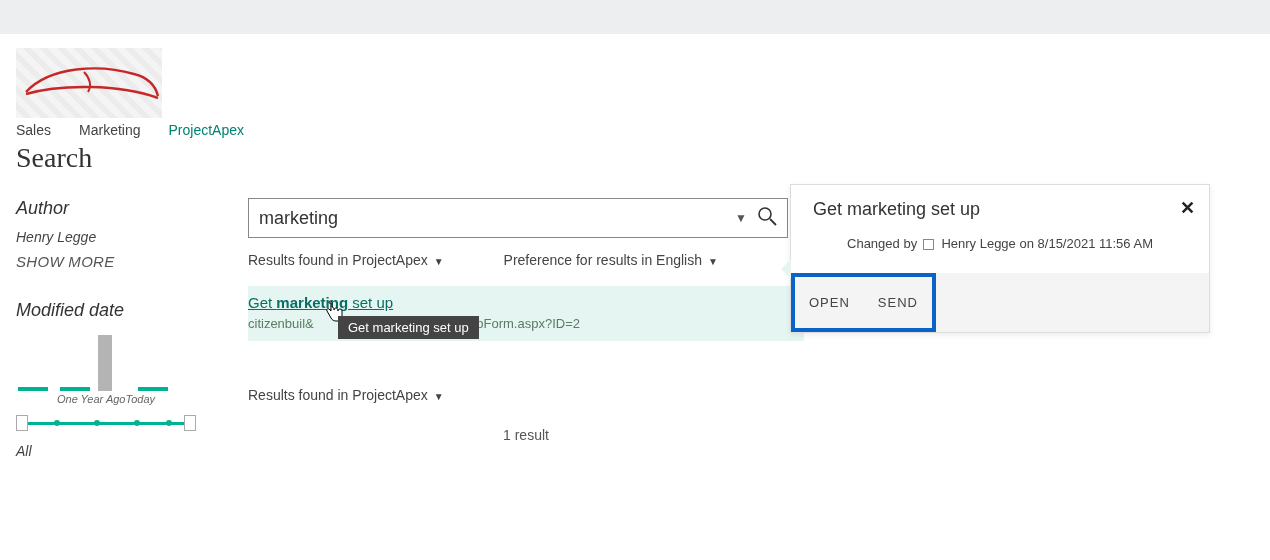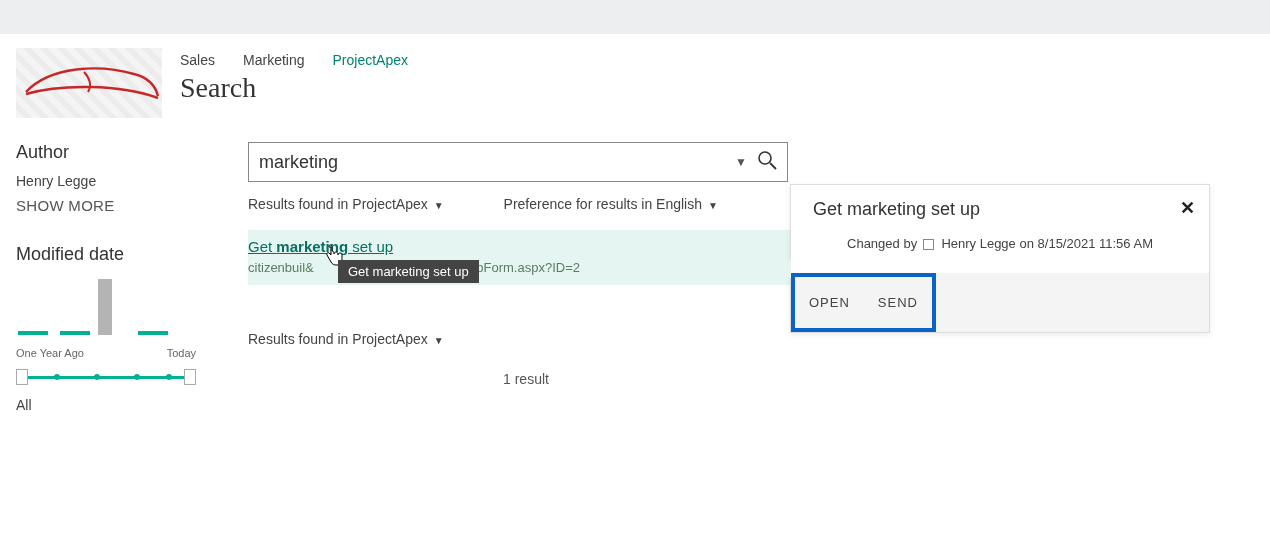--- a/index.html
+++ b/index.html
@@ -1,48 +1,48 @@
 <!DOCTYPE html>
 <html><head>
 <meta charset="utf-8">
 <style>
   * { box-sizing: border-box; margin: 0; padding: 0; font-family: "Segoe UI", Arial, sans-serif; }
   body { background: #fff; width: 1270px; height: 560px; overflow: hidden; }
   .top-band { height: 34px; background: #eceeef; }
   .content { padding: 0 16px; display: flex; }
 
   
-  .header-row { display: flex; align-items: flex-start; padding-top: 14px; }
+  .header-row { display: flex; align-items: flex-start; padding-top: 14px; flex-direction: column; }
   .logo-box {
     width: 146px; height: 70px;
     background:
       repeating-linear-gradient(45deg, #f4f4f4 0 6px, #ececec 6px 12px);
     position: relative;
     margin-right: 18px;
     flex: 0 0 auto;
   }
   .logo-svg { position:absolute; top:12px; left:4px; }
   .nav-col { flex: 1; }
   .site-tabs { display: flex; gap: 28px; font-size: 14px; color: #444; margin-top: 4px; }
   .site-tabs a { color: #444; text-decoration: none; }
   .site-tabs a.active { color: #008272; }
   .page-title { font-size: 28px; font-weight: 300; color: #333; margin-top: 4px; font-family: Liberation Serif, serif; }
 
   
   .main-row { display: flex; margin-top: 24px; }
-  .sidebar { width: 200px; flex: 0 0 auto; }
+  .sidebar { width: 200px; flex: 0 0 auto; font-style: italic; }
   .sidebar h3 { font-size: 18px; color: #333; font-weight: 400; margin-bottom: 10px; }
   .sidebar .author-name { font-size: 14px; color: #444; margin-bottom: 8px; }
   .sidebar .show-more { font-size: 15px; letter-spacing: .3px; color: #555; cursor: pointer; }
   .sidebar .mod-title { margin-top: 30px; font-size: 18px; color: #333; font-weight: 400; }
 
   .histogram { margin-top: 10px; position: relative; width: 180px; height: 60px; }
   .histo-bar { position:absolute; bottom:0; width:14px; background:#b4b4b4; }
   .histo-line { position:absolute; bottom:0; height:4px; background:#00b294; }
-  .histo-labels { display:flex; justify-content:space-between; font-size:11px; color:#666; width:180px; margin-top:12px; }
+  .histo-labels { display:flex; justify-content:center; font-size:11px; color:#666; width:180px; margin-top:2px; }
   .slider-track { margin-top:8px; width:180px; height:20px; position:relative; }
   .slider-rail { position:absolute; left:6px; right:6px; top:9px; height:3px; background:#00b294; }
   .slider-tick { position:absolute; top:7px; width:6px; height:6px; border-radius:50%; background:#00b294; }
   .slider-handle { position:absolute; top:2px; width:12px; height:16px; background:#fff; border:1px solid #aaa; }
   .facet-all { margin-top:10px; font-size:14px; color:#444; }
 
   .results-col { flex:1; padding-left: 32px; position:relative; }
   .search-box { width: 540px; height: 40px; border:1px solid #888; display:flex; align-items:center; padding:0 10px; }
   .search-input { flex:1; border:none; outline:none; font-size:18px; color:#333; }
   .search-caret { font-size:12px; color:#555; margin:0 10px; cursor:pointer; }

